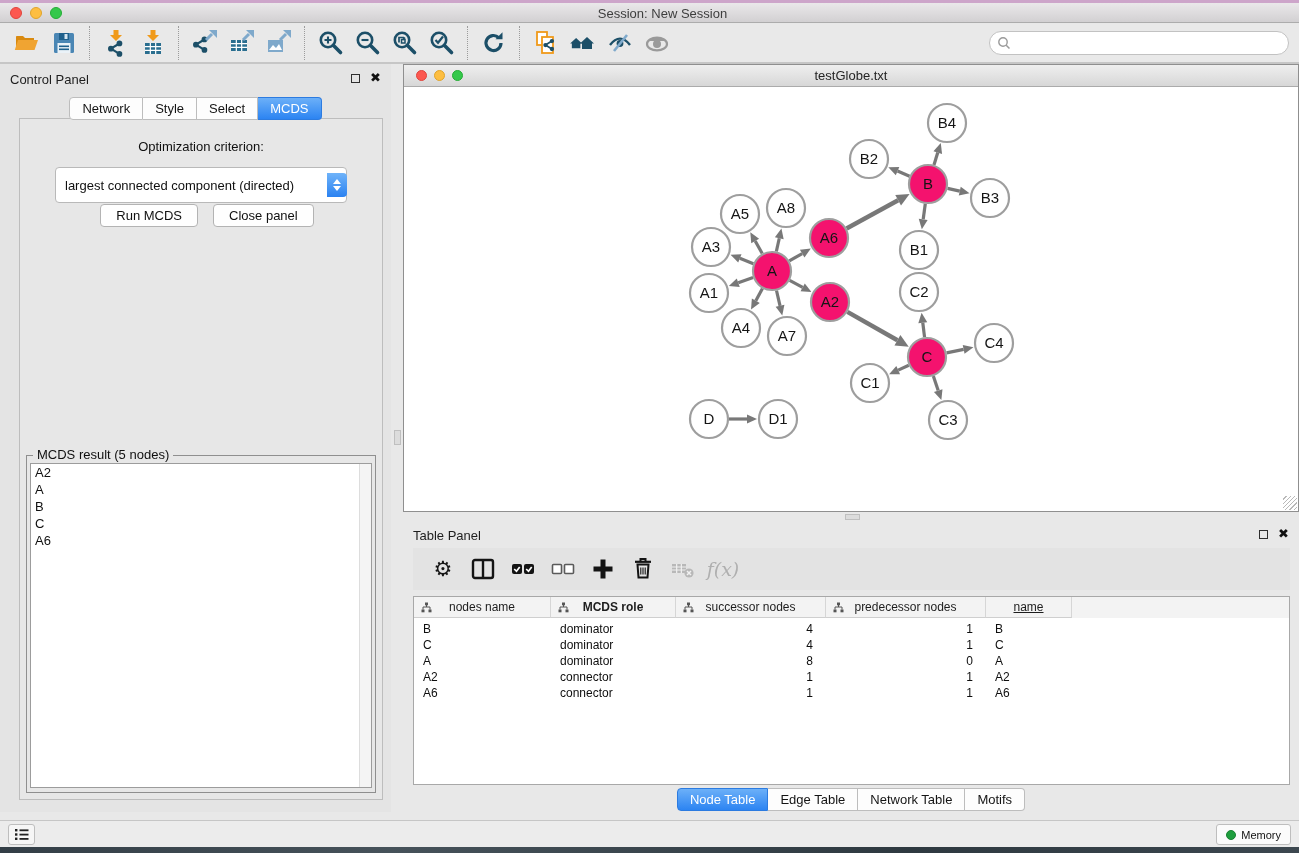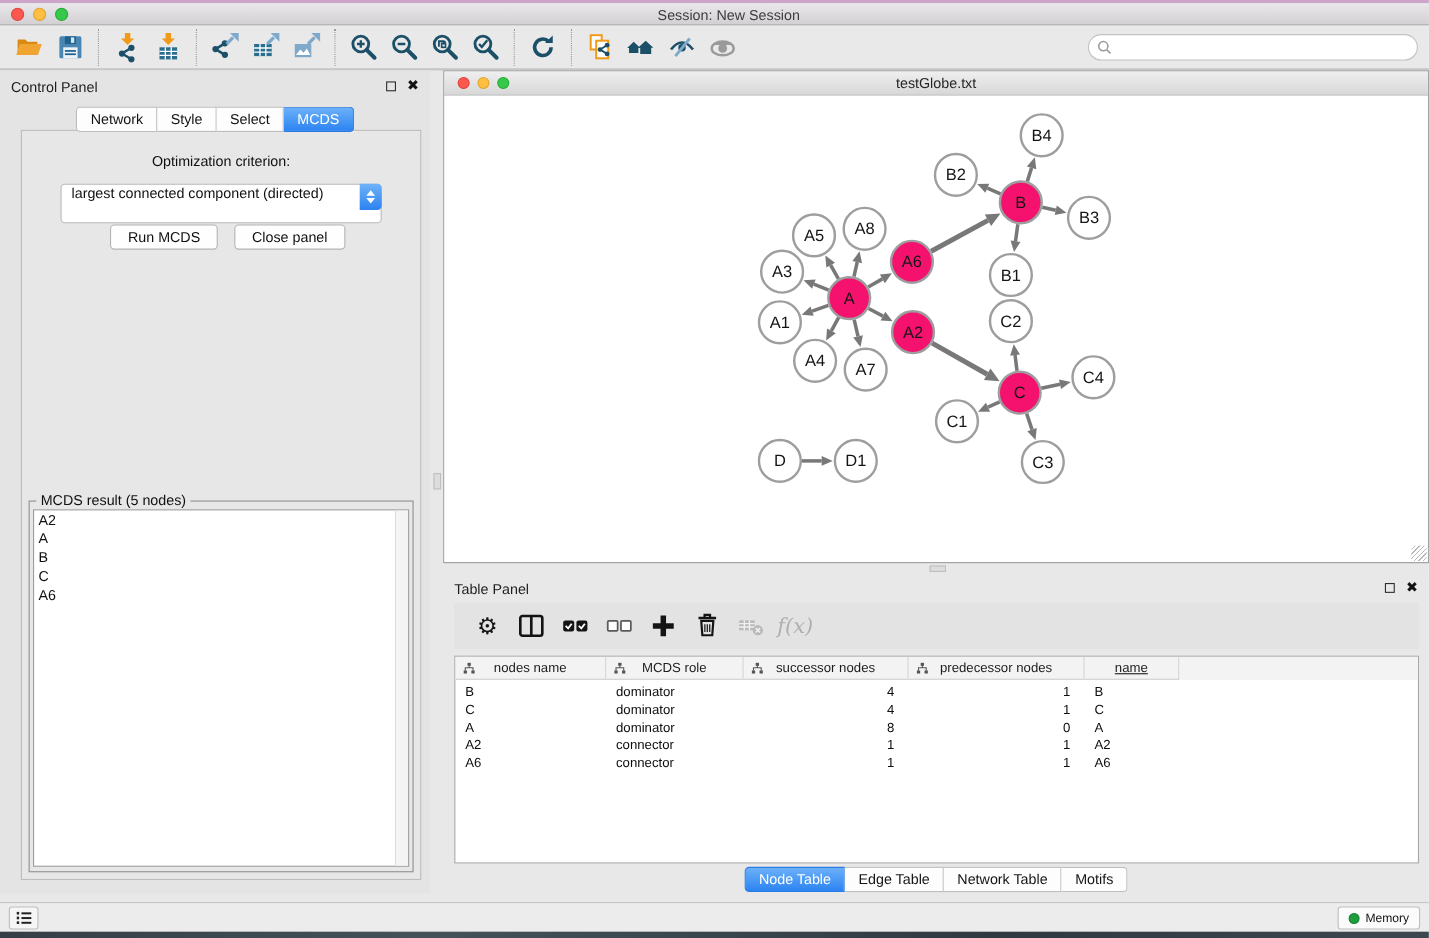--- a/index.html
+++ b/index.html
@@ -38,21 +38,21 @@
   .cp { position:absolute; left:0; top:64px; width:391px; height:748px; background:#E4E4E4; }
   .ph-title { position:absolute; left:10px; top:8px; font-size:13px; color:#1E1E1E; }
   .ph-icons { position:absolute; right:10px; top:8px; display:flex; gap:10px; align-items:center; }
   .float-icon { width:9px; height:9px; border:1.5px solid #2E2E2E; margin-top:1px; }
   .close-icon { font-size:13px; font-weight:bold; color:#111; line-height:11px; }
   .cp-tabs { position:absolute; left:0; top:33px; width:100%; display:flex; justify-content:center; z-index:2; }
   .cp-body { position:absolute; left:8px; right:8px; top:54px; bottom:12px;
              border:1px solid #BDBDBD; background:#E7E7E7;margin-left:11px; }
   .opt-label { position:absolute; left:0; right:0; top:20px; text-align:center; font-size:13px; color:#101010; }
   .dropdown { position:absolute; left:35px; right:35px; top:48px; height:36px; background:#FFF;
-              border:1px solid #B9B9B9; border-radius:4px; display:flex; }
+              border:1px solid #B9B9B9; border-radius:4px; display:flex; align-items:center; }
   .dd-text { flex:1; font-size:13px; padding-left:9px; color:#101010; white-space:nowrap; overflow:hidden; }
   .dd-spinner { width:20px; height:24px; margin:-1px; border-radius:0 4px 4px 0;
                 background:linear-gradient(#6FB3F9,#2B82F1); display:flex; flex-direction:column;
                 align-items:center; justify-content:center; gap:2px; }
   .dd-up   { width:0; height:0; border-left:4px solid transparent; border-right:4px solid transparent; border-bottom:5px solid #FFF; }
   .dd-down { width:0; height:0; border-left:4px solid transparent; border-right:4px solid transparent; border-top:5px solid #FFF; }
   .btn-row { position:absolute; left:12px; right:0; top:85px; display:flex; justify-content:center; gap:15px; }
   .btn { font-size:13px; padding:3px 15px; background:#FEFEFE; border:1px solid #B3B3B3; border-radius:4px; color:#101010; }
   .groupbox { position:absolute; left:6px; right:6px; top:336px; bottom:6px; border:1px solid #8F8F8F; }
   .gb-label { position:absolute; top:-9px; left:6px; background:#E7E7E7; padding:0 4px; font-size:13px; color:#101010; }
@@ -566,21 +566,21 @@
       <div class="tbl-header" id="tbl-header">
           <div class="th" style="width: 137px;">
             <svg width="11" height="11" viewBox="0 0 11 11">
               <path d="M5.5 3v2M2 7.5V5h7v2.5" stroke="#555" fill="none"></path>
               <rect x="4" y="0.5" width="3" height="2.8" fill="#555"></rect>
               <rect x="0.5" y="7.5" width="3" height="2.8" fill="#555"></rect>
               <rect x="7.5" y="7.5" width="3" height="2.8" fill="#555"></rect>
             </svg>
             <span>nodes name</span>
           </div>
-          <div class="th" style="width: 125px;">
+          <div class="th" style="width: 125px; font-weight: bold;">
             <svg width="11" height="11" viewBox="0 0 11 11">
               <path d="M5.5 3v2M2 7.5V5h7v2.5" stroke="#555" fill="none"></path>
               <rect x="4" y="0.5" width="3" height="2.8" fill="#555"></rect>
               <rect x="0.5" y="7.5" width="3" height="2.8" fill="#555"></rect>
               <rect x="7.5" y="7.5" width="3" height="2.8" fill="#555"></rect>
             </svg>
             <span>MCDS role</span>
           </div>
           <div class="th" style="width: 150px;">
             <svg width="11" height="11" viewBox="0 0 11 11">

